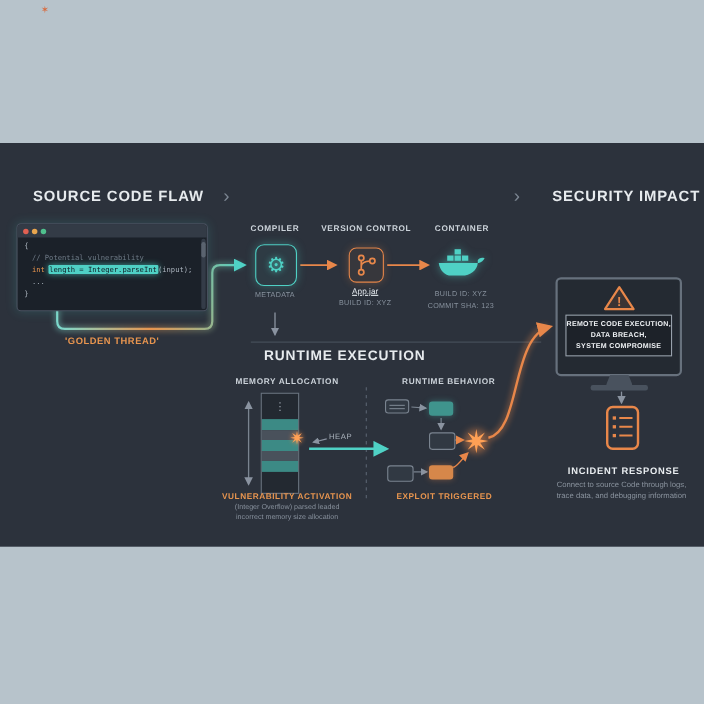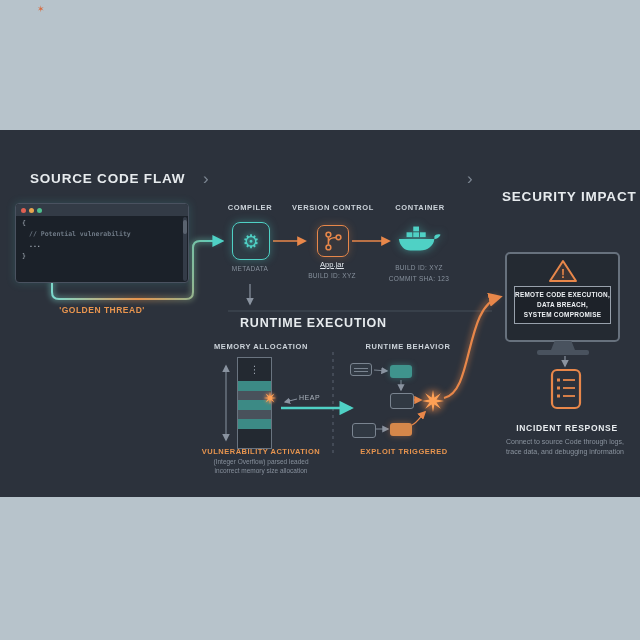--- a/index.html
+++ b/index.html
@@ -19,21 +19,21 @@
   .titlebar{position:absolute;left:0;top:0;right:0;height:12px;background:#333b46;
             border-radius:3px 3px 0 0;display:flex;align-items:center;padding-left:5px;gap:3px;}
   .dot{width:5px;height:5px;border-radius:50%;}
   .scrollbar{position:absolute;right:1px;top:13px;width:4px;bottom:1px;background:#343c48;border-radius:2px;}
   .scrollthumb{position:absolute;right:1px;top:16px;width:4px;height:14px;background:#5a636f;border-radius:2px;}
   .code{position:absolute;left:6px;top:14px;right:8px;font-family:"DejaVu Sans Mono",monospace;
         font-size:6.5px;line-height:11px;color:#aab3bd;white-space:nowrap;}
   .code .cmt{color:#6f7a86;}
   .code .kw{color:#e8954f;margin-right:3px;}
   .code .hl{background:#4fd1c5;color:#0d1b22;padding:0 1px;border-radius:1px;box-shadow:0 0 6px rgba(79,209,197,.7);}
-  .indent{padding-left:7px;font-weight:bold;}
+  .indent{padding-left:7px;}
 
   
   .sublabel{font-size:7.5px;font-weight:bold;color:#ccd3da;letter-spacing:.6px;text-align:center;white-space:nowrap;}
   .micro{font-size:6.5px;color:#87919d;letter-spacing:.3px;text-align:center;white-space:nowrap;}
   .white-micro{font-size:7.5px;color:#e2e7ec;text-align:center;white-space:nowrap;}
   .orange-label{font-size:7.5px;font-weight:bold;color:#e8954f;letter-spacing:.5px;text-align:center;white-space:nowrap;}
   .gray-desc{font-size:6.5px;color:#87909c;text-align:center;white-space:nowrap;}
 
   
   .compiler-box{left:232px;top:222px;width:36px;height:36px;border:1.5px solid #4fd1c5;border-radius:8px;
@@ -134,33 +134,34 @@
       <path d="M444 398 C 474 392, 464 306, 498 297" fill="none" stroke="#e8874a" stroke-width="7" opacity=".28" filter="url(#glowF)"></path>
       <path d="M444 398 C 474 392, 464 306, 500 297" fill="none" stroke="#e8874a" stroke-width="2.2" marker-end="url(#mOrange)"></path>
     </g>
 
     <path d="M565 356 L565 366" fill="none" stroke="#8a93a0" stroke-width="1.2" marker-end="url(#mGray)"></path>
   </svg>
 
   <div class="abs hdr" style="left:30px;top:171px;">SOURCE CODE FLAW</div>
   <div class="abs chev" style="left:203px;top:169px;">›</div>
   <div class="abs chev" style="left:467px;top:169px;">›</div>
-  <div class="abs hdr" style="left:502px;top:189px;text-align:right;">SECURITY IMPACT</div>
+  <div class="abs hdr" style="left:502px;top:171px;text-align:right;">SECURITY IMPACT</div>
 
   <div class="abs codewin">
     <div class="titlebar">
       <span class="dot" style="background:#e06052;"></span>
       <span class="dot" style="background:#e8a54e;"></span>
       <span class="dot" style="background:#4fc08d;"></span>
     </div>
     <div class="scrollbar"></div>
     <div class="scrollthumb"></div>
     <div class="code">
       <div>{</div>
       <div class="indent cmt">// Potential vulnerability</div>
+      <div class="indent"><span class="kw">int</span><span class="hl">length = Integer.parseInt</span><span>(input);</span></div>
       <div class="indent">...</div>
       <div>}</div>
     </div>
   </div>
 
   <div class="abs orange-label" style="left:52px;top:305px;width:100px;font-size:8.5px;">'GOLDEN THREAD'</div>
 
   <div class="abs sublabel" style="left:214px;top:203px;width:72px;">COMPILER</div>
   <div class="abs sublabel" style="left:292px;top:203px;width:80px;">VERSION CONTROL</div>
   <div class="abs sublabel" style="left:391px;top:203px;width:58px;">CONTAINER</div>

